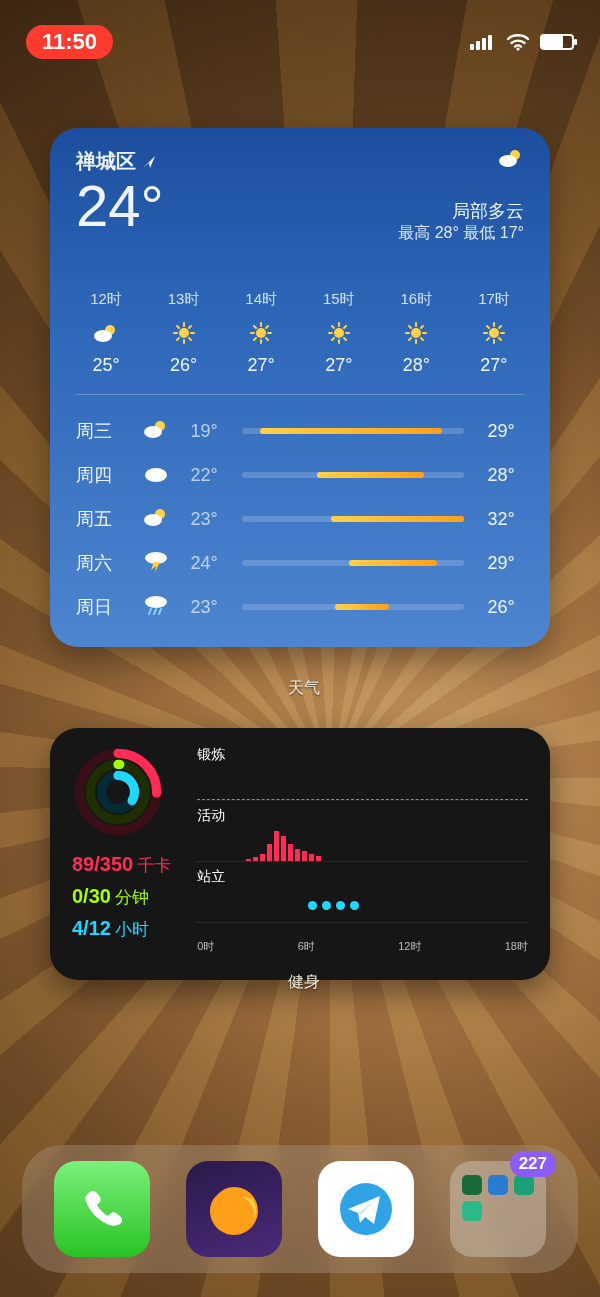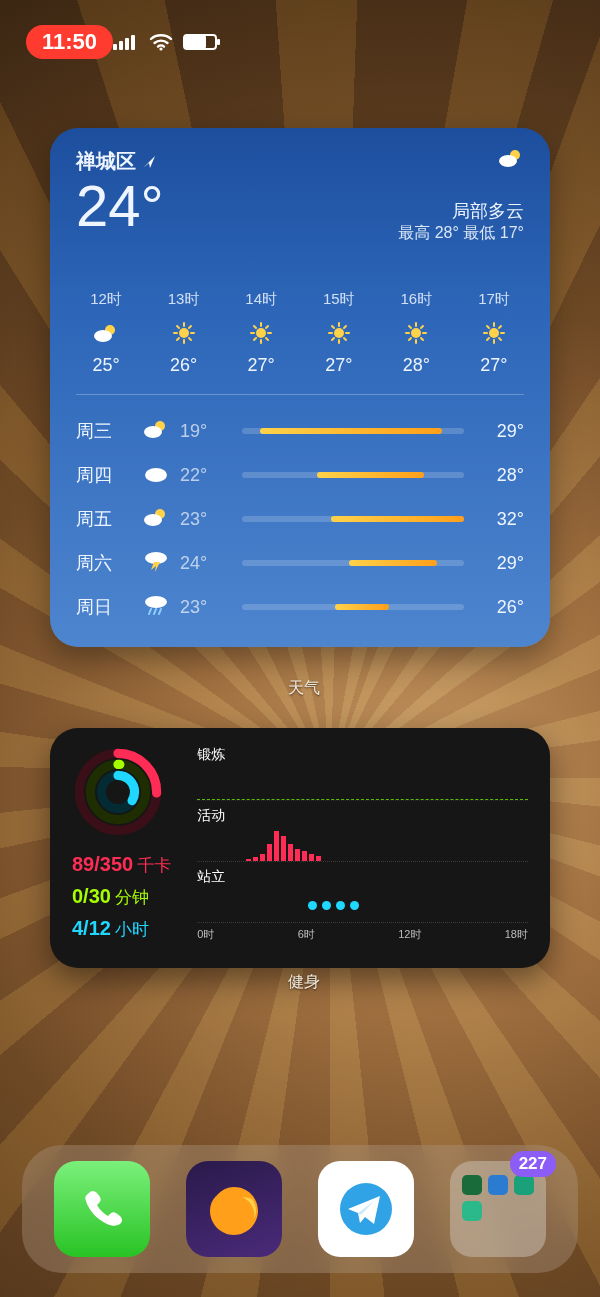--- a/index.html
+++ b/index.html
@@ -15,21 +15,21 @@
   .petals {
     position: absolute; inset: 0;
     background:
       repeating-conic-gradient(from 20deg at 55% 60%, rgba(214,175,127,.55) 0deg 6deg, rgba(120,86,50,.35) 6deg 14deg);
     mix-blend-mode: soft-light;
     filter: blur(.6px);
     pointer-events:none;
   }
 
   
-  .status-bar { position: absolute; top: 18px; left: 0; right: 0; height: 48px; display:flex; align-items:center; justify-content:flex-start; padding: 0 26px; }
+  .status-bar { position: absolute; top: 18px; left: 0; right: 0; height: 48px; display:flex; align-items:center; justify-content:space-between; padding: 0 26px; }
   .time-pill { background:#ff3b30; color:#fff; font-weight:600; font-size:22px; border-radius:20px; padding: 4px 16px; }
   .status-right { display:flex; align-items:center; gap:10px; }
   .signal-icon, .wifi-icon, .battery-icon { display:inline-flex; }
   .battery { width:34px; height:16px; border:2px solid #fff; border-radius:4px; position:relative; }
   .battery::after { content:""; position:absolute; right:-5px; top:3px; width:3px; height:6px; background:#fff; border-radius:1px; }
   .battery i { display:block; height:100%; width:70%; background:#fff; border-radius:1px; }
 
   
   .weather {
     position:absolute; left:50px; right:50px; top:128px;
@@ -50,24 +50,24 @@
   .w-hours { display:flex; justify-content:space-between; margin-top:46px; border-bottom:1px solid rgba(255,255,255,.25); padding-bottom:18px;}
   .hour { text-align:center; width:60px; }
   .hour .label { font-size:15px; opacity:.85; }
   .hour .ico { height:28px; display:flex; align-items:center; justify-content:center; font-size:20px; margin:10px 0 8px;}
   .hour .t { font-size:18px; }
 
   .w-days { margin-top:14px; }
   .day-row { display:flex; align-items:center; height:44px; font-size:18px; }
   .day-name { width:56px; }
   .day-ico { width:48px; text-align:center; font-size:20px; }
-  .day-lo { width:48px; color:rgba(255,255,255,.65); text-align:left; }
+  .day-lo { width:48px; color:rgba(255,255,255,.65); text-align:center; }
   .day-bar { flex:1; margin:0 14px; height:6px; border-radius:3px; background:rgba(255,255,255,.18); position:relative; }
   .day-bar i { position:absolute; top:0; bottom:0; border-radius:3px; background:linear-gradient(90deg,#ffd24a,#ff9f1a); }
-  .day-hi { width:46px; text-align:right; }
+  .day-hi { width:46px; text-align:center; }
 
   .widget-caption { position:absolute; left:8px; right:0; text-align:center; font-size:16px; color:#f0eadd; text-shadow:0 1px 2px rgba(0,0,0,.6); }
   #cap-weather { top:678px; }
   #cap-fitness { top:972px; }
 
   
   .fitness {
     position:absolute; left:50px; right:50px; top:728px;
     border-radius:28px; background:#161616; padding:18px 22px 20px;
     display:flex; gap:26px;
@@ -83,21 +83,21 @@
 
   .f-right { flex:1; }
   .chart-block { margin-bottom:6px; }
   .chart-title { font-size:14px; color:#fff; margin-bottom:3px; }
   .chart { position:relative; height:34px; border-bottom:1px dotted #3a3a3a; display:flex; align-items:flex-end; gap:2px; }
   .chart.move .bar{ background:#ff2d55; width:5px;}
   .chart.ex { border-bottom:1px dotted #2a2a2a;}
   .chart.ex::after{ content:""; position:absolute; left:0; right:0; bottom:0; border-bottom:1px dashed #5dbb00;}
   .chart.stand { display:flex; align-items:center; }
   .stand-dot{ width:9px; height:9px; border-radius:50%; background:#1fd7ff; margin-right:3px;}
-  .f-axis { display:flex; justify-content:space-between; font-size:11px; color:#bdbdbd; margin-top:4px;align-items:center;}
+  .f-axis { display:flex; justify-content:space-between; font-size:11px; color:#bdbdbd; margin-top:16px;align-items:center;}
 
   
   .dock {
     position:absolute; left:22px; right:22px; bottom:24px; height:128px;
     border-radius:40px;
     background:rgba(180,160,140,.35);
     backdrop-filter: blur(12px);
     display:flex; align-items:center; justify-content:space-around;
     padding:0 14px;
   }

